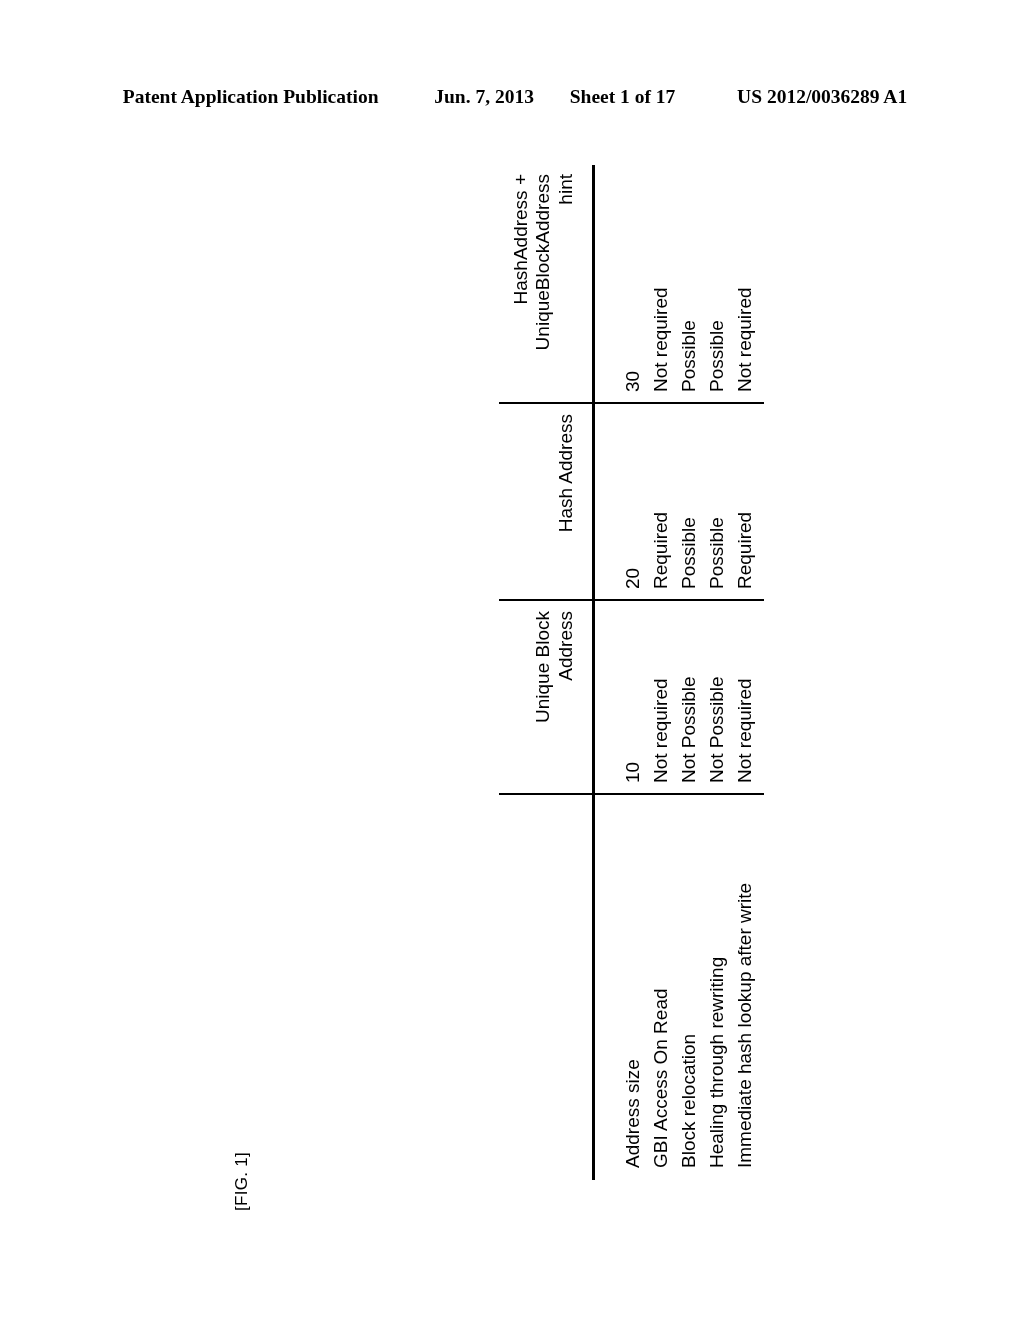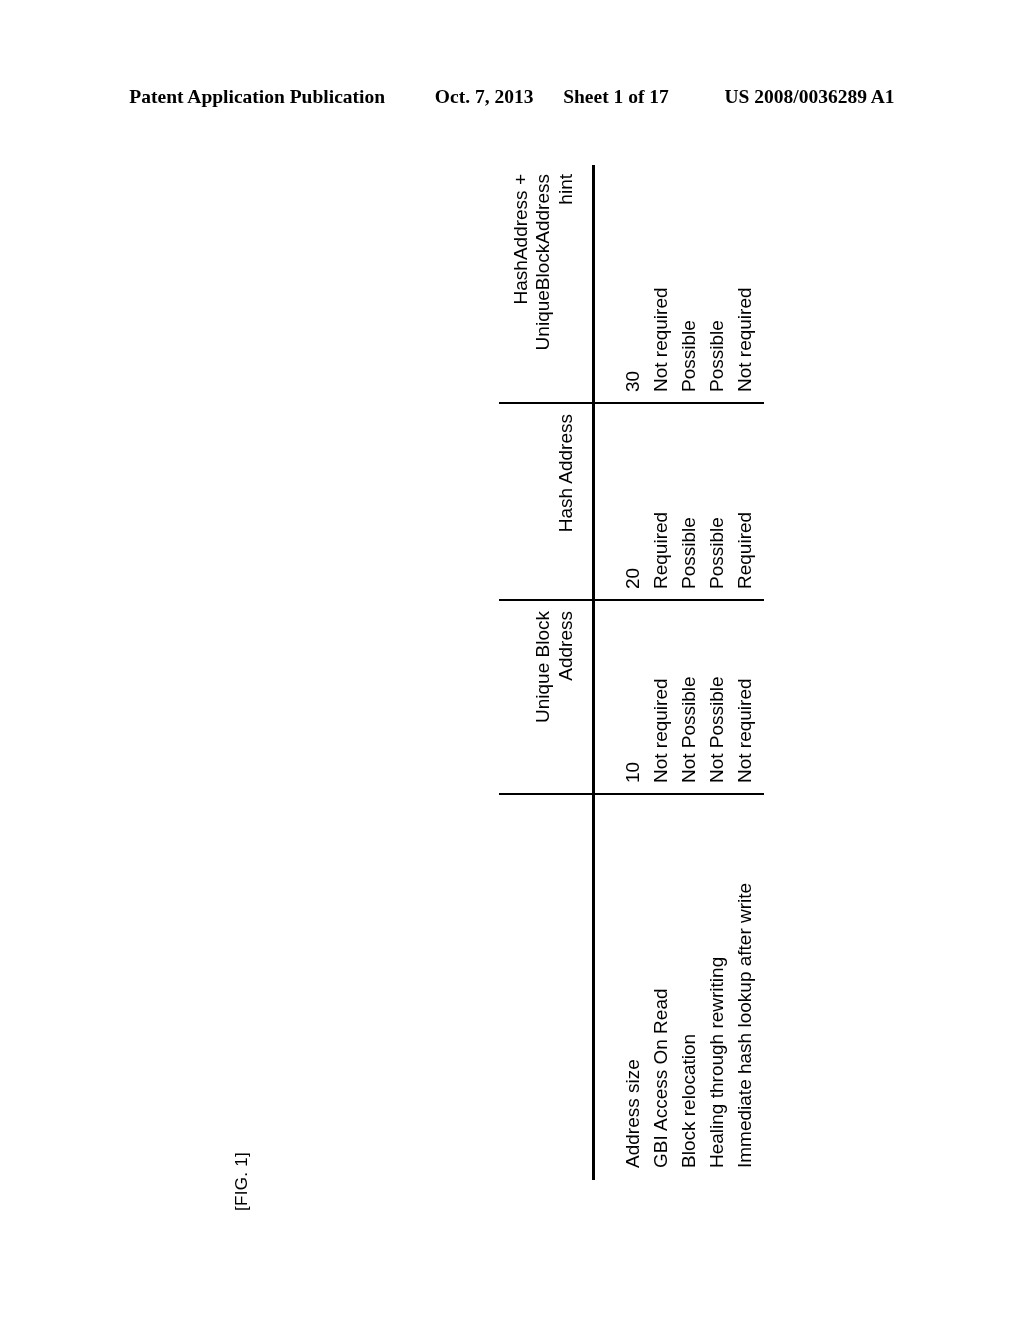--- a/index.html
+++ b/index.html
@@ -22,21 +22,21 @@
     top: 86px;
     left: 0;
     width: 1024px;
     text-align: center;
     font-family: "Liberation Serif", serif;
     font-weight: bold;
     font-size: 19.5px;
     letter-spacing: 0px;
     white-space: nowrap;
   }
-  .page-header .seg { display: inline-block; vertical-align: baseline; }
+  .page-header .seg { display: inline-block; vertical-align: baseline; margin-left: 6px; }
   .gap-lg { display: inline-block; width: 40px; }
   .gap-md { display: inline-block; width: 20px; }
   .gap-xl { display: inline-block; width: 46px; }
 
   
   .fig-label {
     position: absolute;
     left: 232px;
     top: 1152px;
     transform-origin: left top;
@@ -64,25 +64,25 @@
     width: 1020px;
     height: 278px;
   }
 </style>
 </head>
 <body>
 
 <div class="page-header">
   <span class="seg">Patent Application Publication</span>
   <span class="gap-lg"></span>
-  <span class="seg">Oct. 7, 2013</span>
+  <span class="seg">Jun. 7, 2013</span>
   <span class="gap-md"></span>
   <span class="seg">Sheet 1 of 17</span>
   <span class="gap-xl"></span>
-  <span class="seg">US 2008/0036289 A1</span>
+  <span class="seg">US 2012/0036289 A1</span>
 </div>
 
 <div class="fig-label">[FIG. 1]</div>
 
 <div class="table-rot">
   <div class="tbl" style="width: 1020px; height: 278px;">
       <div style="position: absolute; left: 0px; top: 100px; width: 1015px; height: 0px; border-top: 3px solid rgb(0, 0, 0);"></div>
       <div style="position: absolute; left: 776px; top: 7px; width: 0px; height: 265px; border-left: 2px solid rgb(0, 0, 0);"></div>
       <div style="position: absolute; left: 579px; top: 7px; width: 0px; height: 265px; border-left: 2px solid rgb(0, 0, 0);"></div>
       <div style="position: absolute; left: 385px; top: 7px; width: 0px; height: 265px; border-left: 2px solid rgb(0, 0, 0);"></div>

